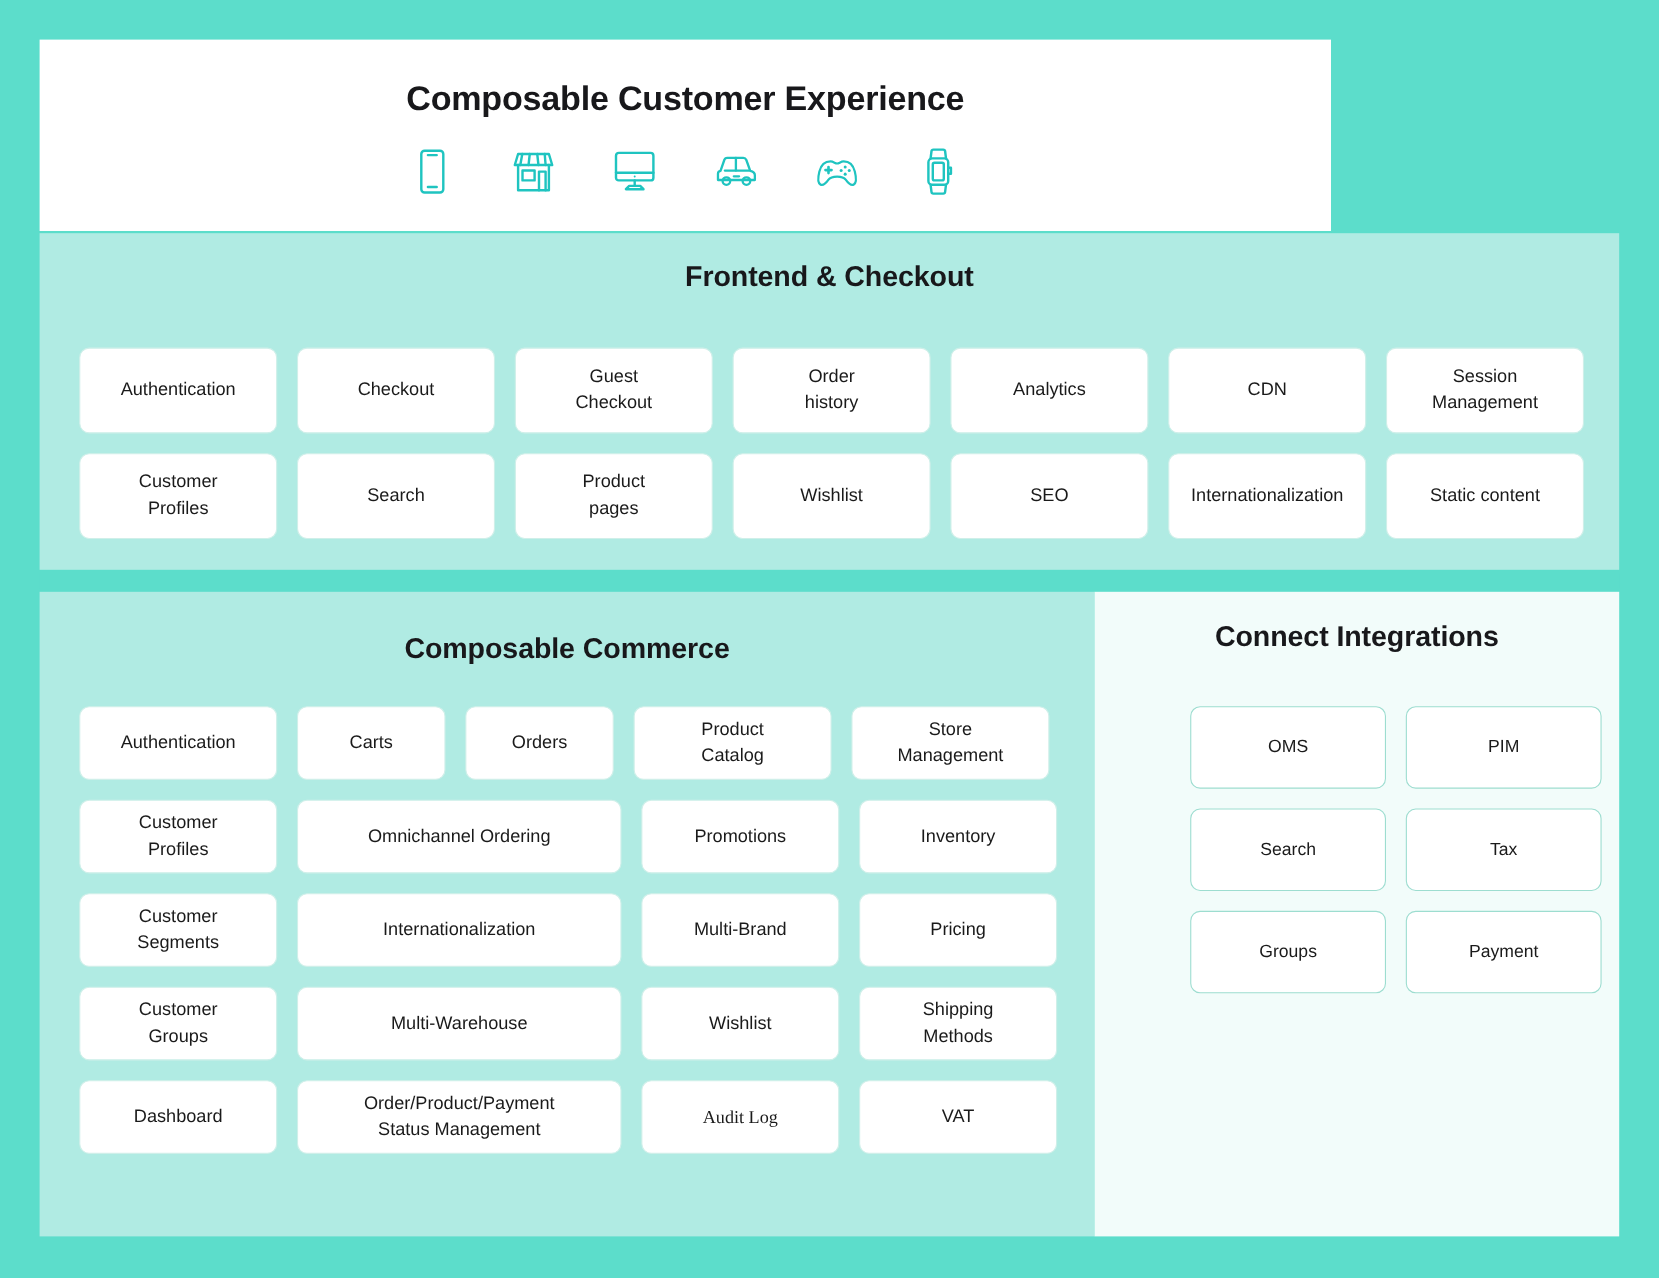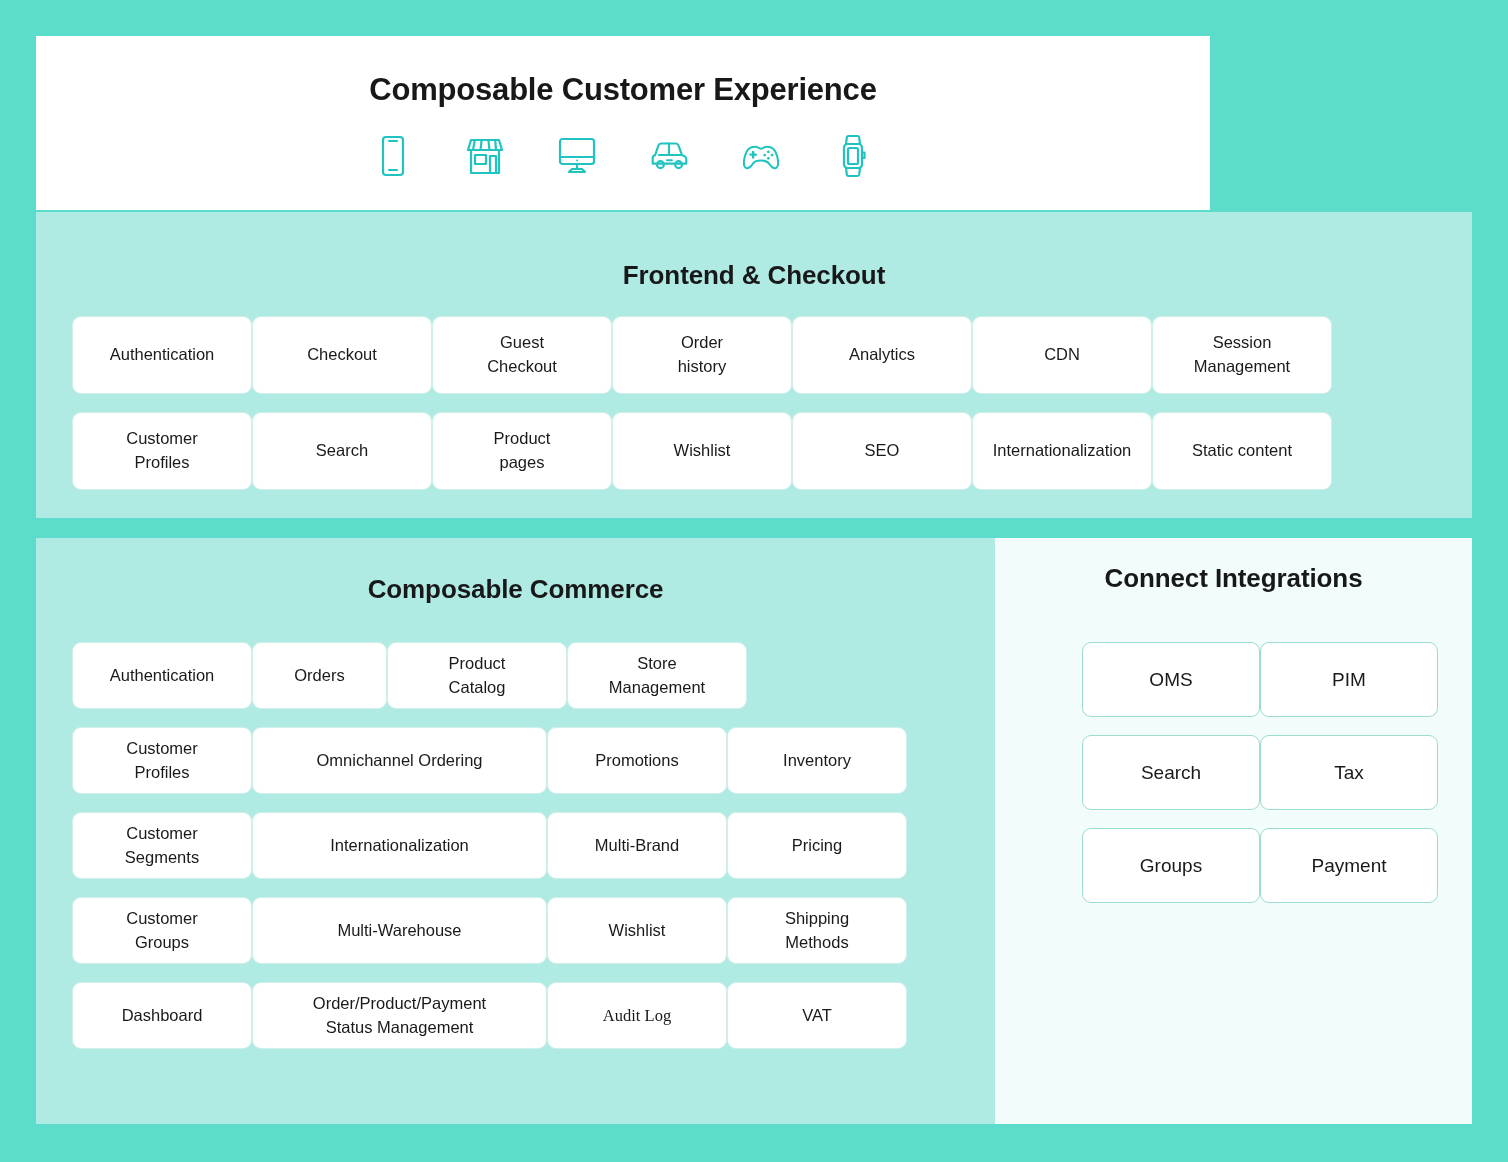--- a/index.html
+++ b/index.html
@@ -63,32 +63,33 @@
     box-sizing: border-box;
   }
   .section-heading {
     text-align: center;
     color: #18181B;
     font-size: 26px;
     font-weight: bold;
     letter-spacing: -0.1px;
     margin: 0;
   }
-  #frontend-heading { padding-top: 48px; }
+  #frontend-heading { padding-top: 24px; }
 
   #frontend-grid {
     position: absolute;
     left: 36px;
     top: 104px;
     display: flex;
     flex-direction: column;
     gap: 18px;
   }
   .grid-row {
     display: flex;
+    gap: 18px;
   }
   .card {
     background: #FFFFFF;
     border: 1px solid #CFEFE9;
     border-radius: 9px;
     display: flex;
     align-items: center;
     justify-content: center;
     text-align: center;
     color: #1A1A1A;
@@ -154,21 +155,21 @@
     left: 87px;
     top: 104px;
     display: flex;
     flex-direction: column;
     gap: 18px;
   }
   .card.int {
     width: 178px;
     height: 75px;
     border-color: #9DDDD0;
-    font-size: 19px;
+    font-size: 16px;
   }
 </style>
 </head>
 <body>
 
 <div id="header-panel">
   <h1 id="page-title">Composable Customer Experience</h1>
 
   <div id="channel-icons">
 
@@ -297,20 +298,23 @@
 <div id="bottom-panel">
 
   <div id="commerce-panel">
     <h2 id="commerce-heading" class="section-heading">Composable Commerce</h2>
     <div id="commerce-grid">
         <div class="grid-row">
           <div class="card cm-md">
             <span style="white-space: pre-line;">Authentication</span>
           </div>
           <div class="card cm-sm">
+            <span style="white-space: pre-line;">Carts</span>
+          </div>
+          <div class="card cm-sm">
             <span style="white-space: pre-line;">Orders</span>
           </div>
           <div class="card cm-md">
             <span style="white-space: pre-line;">Product
 Catalog</span>
           </div>
           <div class="card cm-md">
             <span style="white-space: pre-line;">Store
 Management</span>
           </div>

